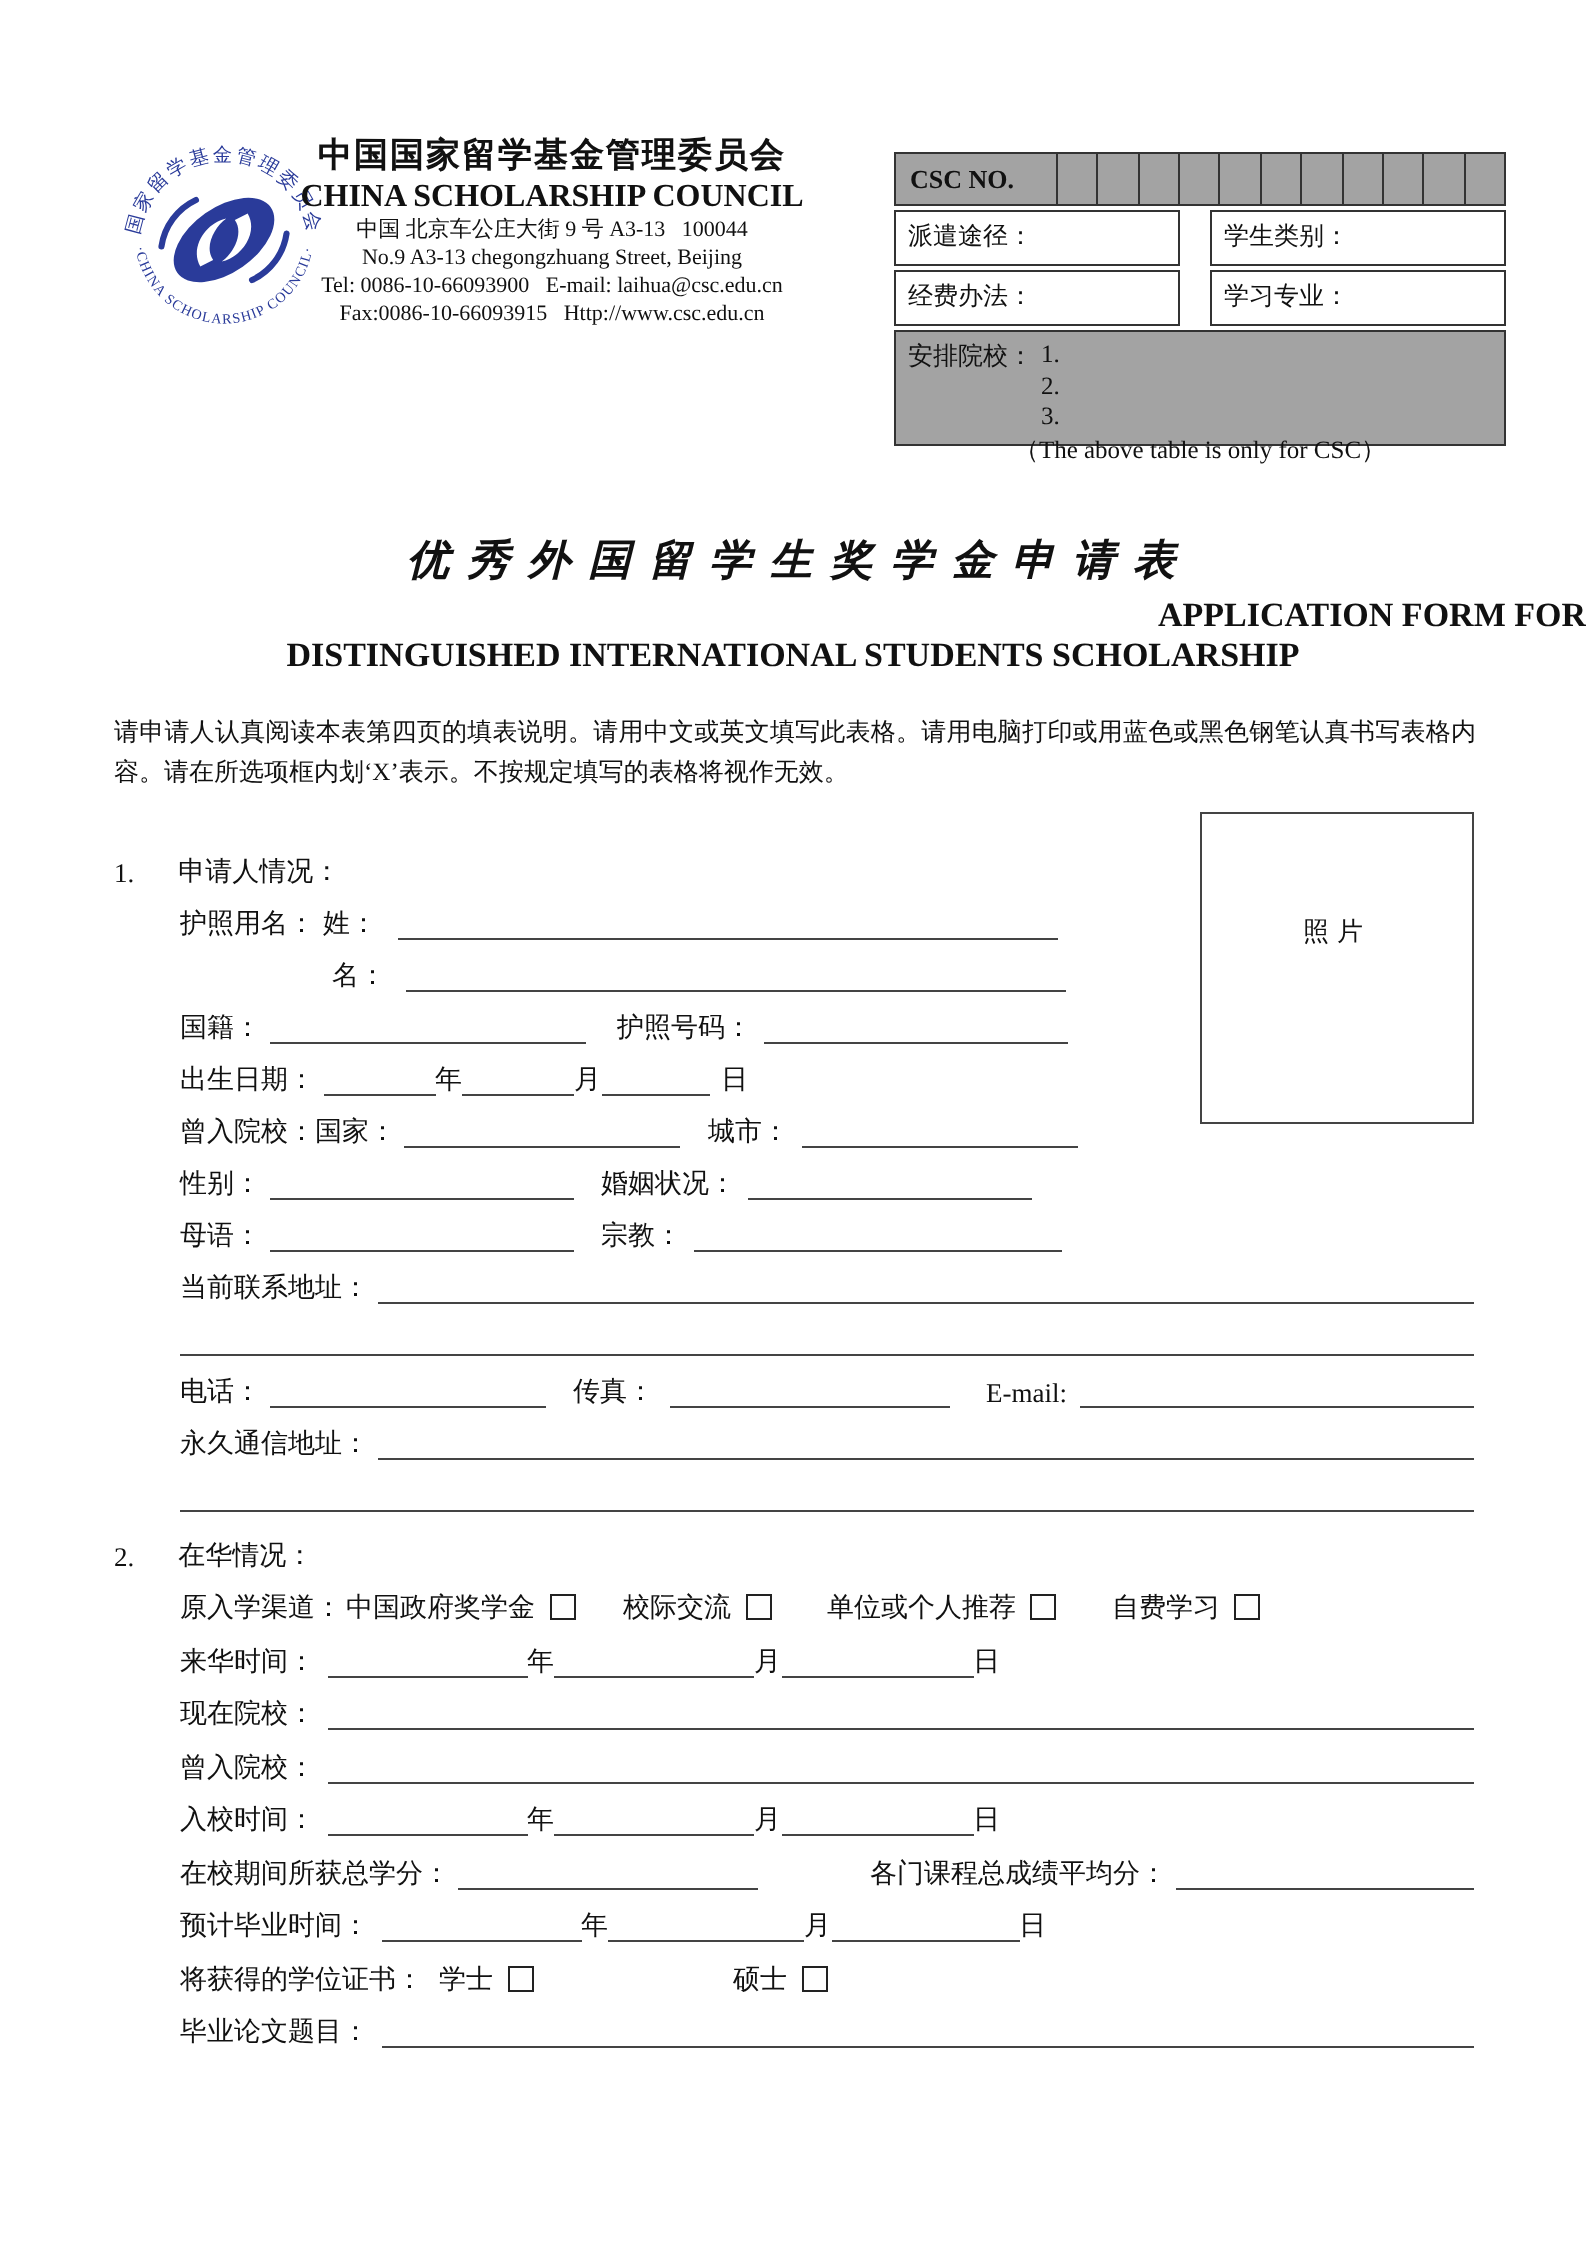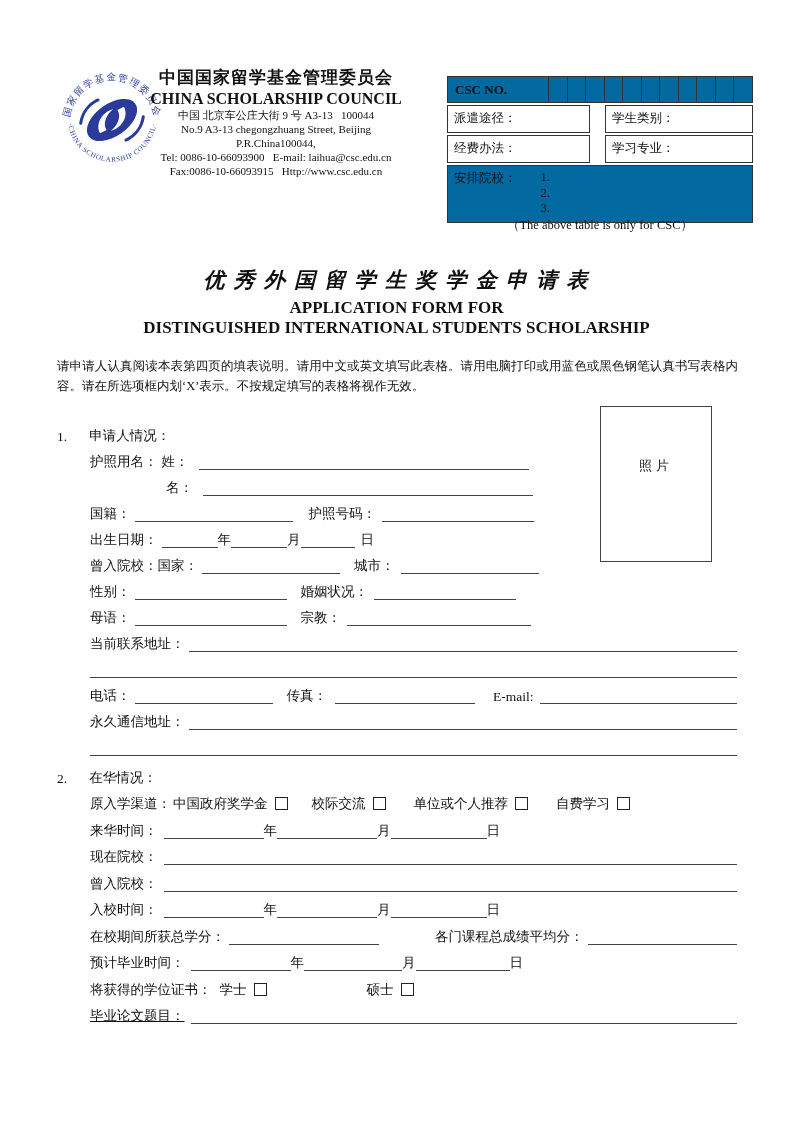--- a/index.html
+++ b/index.html
@@ -10,42 +10,42 @@
   }
   
   .logo{position:absolute;left:56px;top:64px;width:112px;height:112px;}
   .org-block{position:absolute;left:138px;top:66px;width:276px;text-align:center;}
   .org-zh{font-size:17px;font-weight:bold;letter-spacing:1px;white-space:nowrap;}
   .org-en{font-size:16px;font-weight:bold;white-space:nowrap;margin-top:1px;}
   .addr{font-size:11px;line-height:14px;white-space:nowrap;}
   .contact{font-size:11px;line-height:14px;white-space:nowrap;}
   
   .csc-table{position:absolute;left:447px;top:76px;width:306px;font-size:12.5px;}
-  .t-row{border:1px solid #333;margin-bottom:2px;box-sizing:border-box;background:#0369a1;gap:20px;}
+  .t-row{border:1px solid #333;margin-bottom:2px;box-sizing:border-box;background:#a3a3a3;}
   .r1{display:flex;height:27px;align-items:stretch;}
   .csc-no-label{width:80px;flex:none;font-weight:bold;font-size:13px;display:flex;align-items:center;padding-left:7px;box-sizing:border-box;}
   .csc-cells{display:flex;flex:1;}
   .csc-cell{flex:1;border-left:1px solid #333;}
   .t-split{display:flex;gap:15px;margin-bottom:2px;}
   .t-cell{border:1px solid #333;box-sizing:border-box;padding:4px 6px 5px;background:#fff;}
   .t-cell.left{width:143px;flex:none;}
   .t-cell.right{flex:1;}
   .r4{display:flex;padding:4px 6px 5px;margin-bottom:0;}
   .a-lbl{flex:none;}
   .a-items{margin-left:4px;line-height:15.5px;}
   .csc-caption{position:absolute;left:447px;top:217px;width:306px;text-align:center;font-size:12.5px;}
   
   .title-block{position:absolute;left:0;top:266px;width:100%;text-align:center;}
   .title-zh{font-size:21px;font-weight:bold;letter-spacing:2px;font-style:italic;}
   .title-en{font-size:17px;font-weight:bold;line-height:20px;}
-  .title-en.first{margin-top:4px;}
+  .title-en.first{margin-top:4px;text-align:right;}
   
   .instructions{position:absolute;left:57px;top:357px;width:681px;font-size:12.5px;line-height:19.5px;text-align:justify;}
   
-  .photo-box{position:absolute;left:600px;top:406px;width:112px;height:156px;border:1px solid #444;box-sizing:border-box;text-align:center;}
+  .photo-box{position:absolute;left:600px;top:406px;width:137px;height:156px;border:1px solid #444;box-sizing:border-box;text-align:center;}
   .photo-label{margin-top:50px;font-size:13px;letter-spacing:4px;}
   
   .section{position:absolute;left:57px;width:680px;}
   .s1{top:419px;}
   .s2{top:760px;}
   .form-line{display:flex;align-items:flex-end;font-size:13.5px;white-space:nowrap;box-sizing:border-box;}
   .s1 .form-line{height:26px;}
   .s2 .form-line{height:26.5px;}
   .lbl{flex:none;}
   .fld{flex:none;height:4px;border-bottom:1px solid #444;margin-bottom:1px;}
@@ -76,21 +76,20 @@
       <path d="M28,40 A30,30 0 0 1 55,31" stroke="#2a3b9a" stroke-width="3" fill="none" stroke-linecap="round"></path>
       <path d="M82,70 A30,30 0 0 1 55,79" stroke="#2a3b9a" stroke-width="3" fill="none" stroke-linecap="round"></path>
     </g>
   </svg>
 
   <div class="org-block">
     <div class="org-zh">中国国家留学基金管理委员会</div>
     <div class="org-en">CHINA SCHOLARSHIP COUNCIL</div>
     <div class="addr">中国 北京车公庄大街 9 号 A3-13&nbsp;&nbsp;&nbsp;100044</div>
     <div class="addr">No.9 A3-13 chegongzhuang Street, Beijing</div>
-    <div class="addr">P.R.China100044,</div>
     <div class="contact">Tel: 0086-10-66093900&nbsp;&nbsp;&nbsp;E-mail: laihua@csc.edu.cn</div>
     <div class="contact">Fax:0086-10-66093915&nbsp;&nbsp;&nbsp;Http://www.csc.edu.cn</div>
   </div>
 
   <div class="csc-table">
     <div class="t-row r1">
       <div class="csc-no-label">CSC NO.</div>
       <div class="csc-cells" id="csc-cells">
           <div class="csc-cell"></div>
           <div class="csc-cell"></div>
@@ -304,20 +303,20 @@
       </div>
       <div class="form-line" style="padding-left: 33px;">
         <span class="lbl">将获得的学位证书：</span>
         <span class="gapseg" style="width: 8px;"></span>
         <span class="lbl">学士</span>
         <span class="cb"></span>
         <span class="gapseg" style="width: 100px;"></span>
         <span class="lbl">硕士</span>
         <span class="cb"></span>
       </div>
-      <div class="form-line" style="padding-left: 33px; text-decoration: underline;">
+      <div class="form-line" style="padding-left: 33px;">
         <span class="lbl">毕业论文题目：</span>
         <span class="gapseg" style="width: 6px;"></span>
         <span class="fld fill"></span>
       </div>
     </div>
 
 </div>
 
 </body></html>

